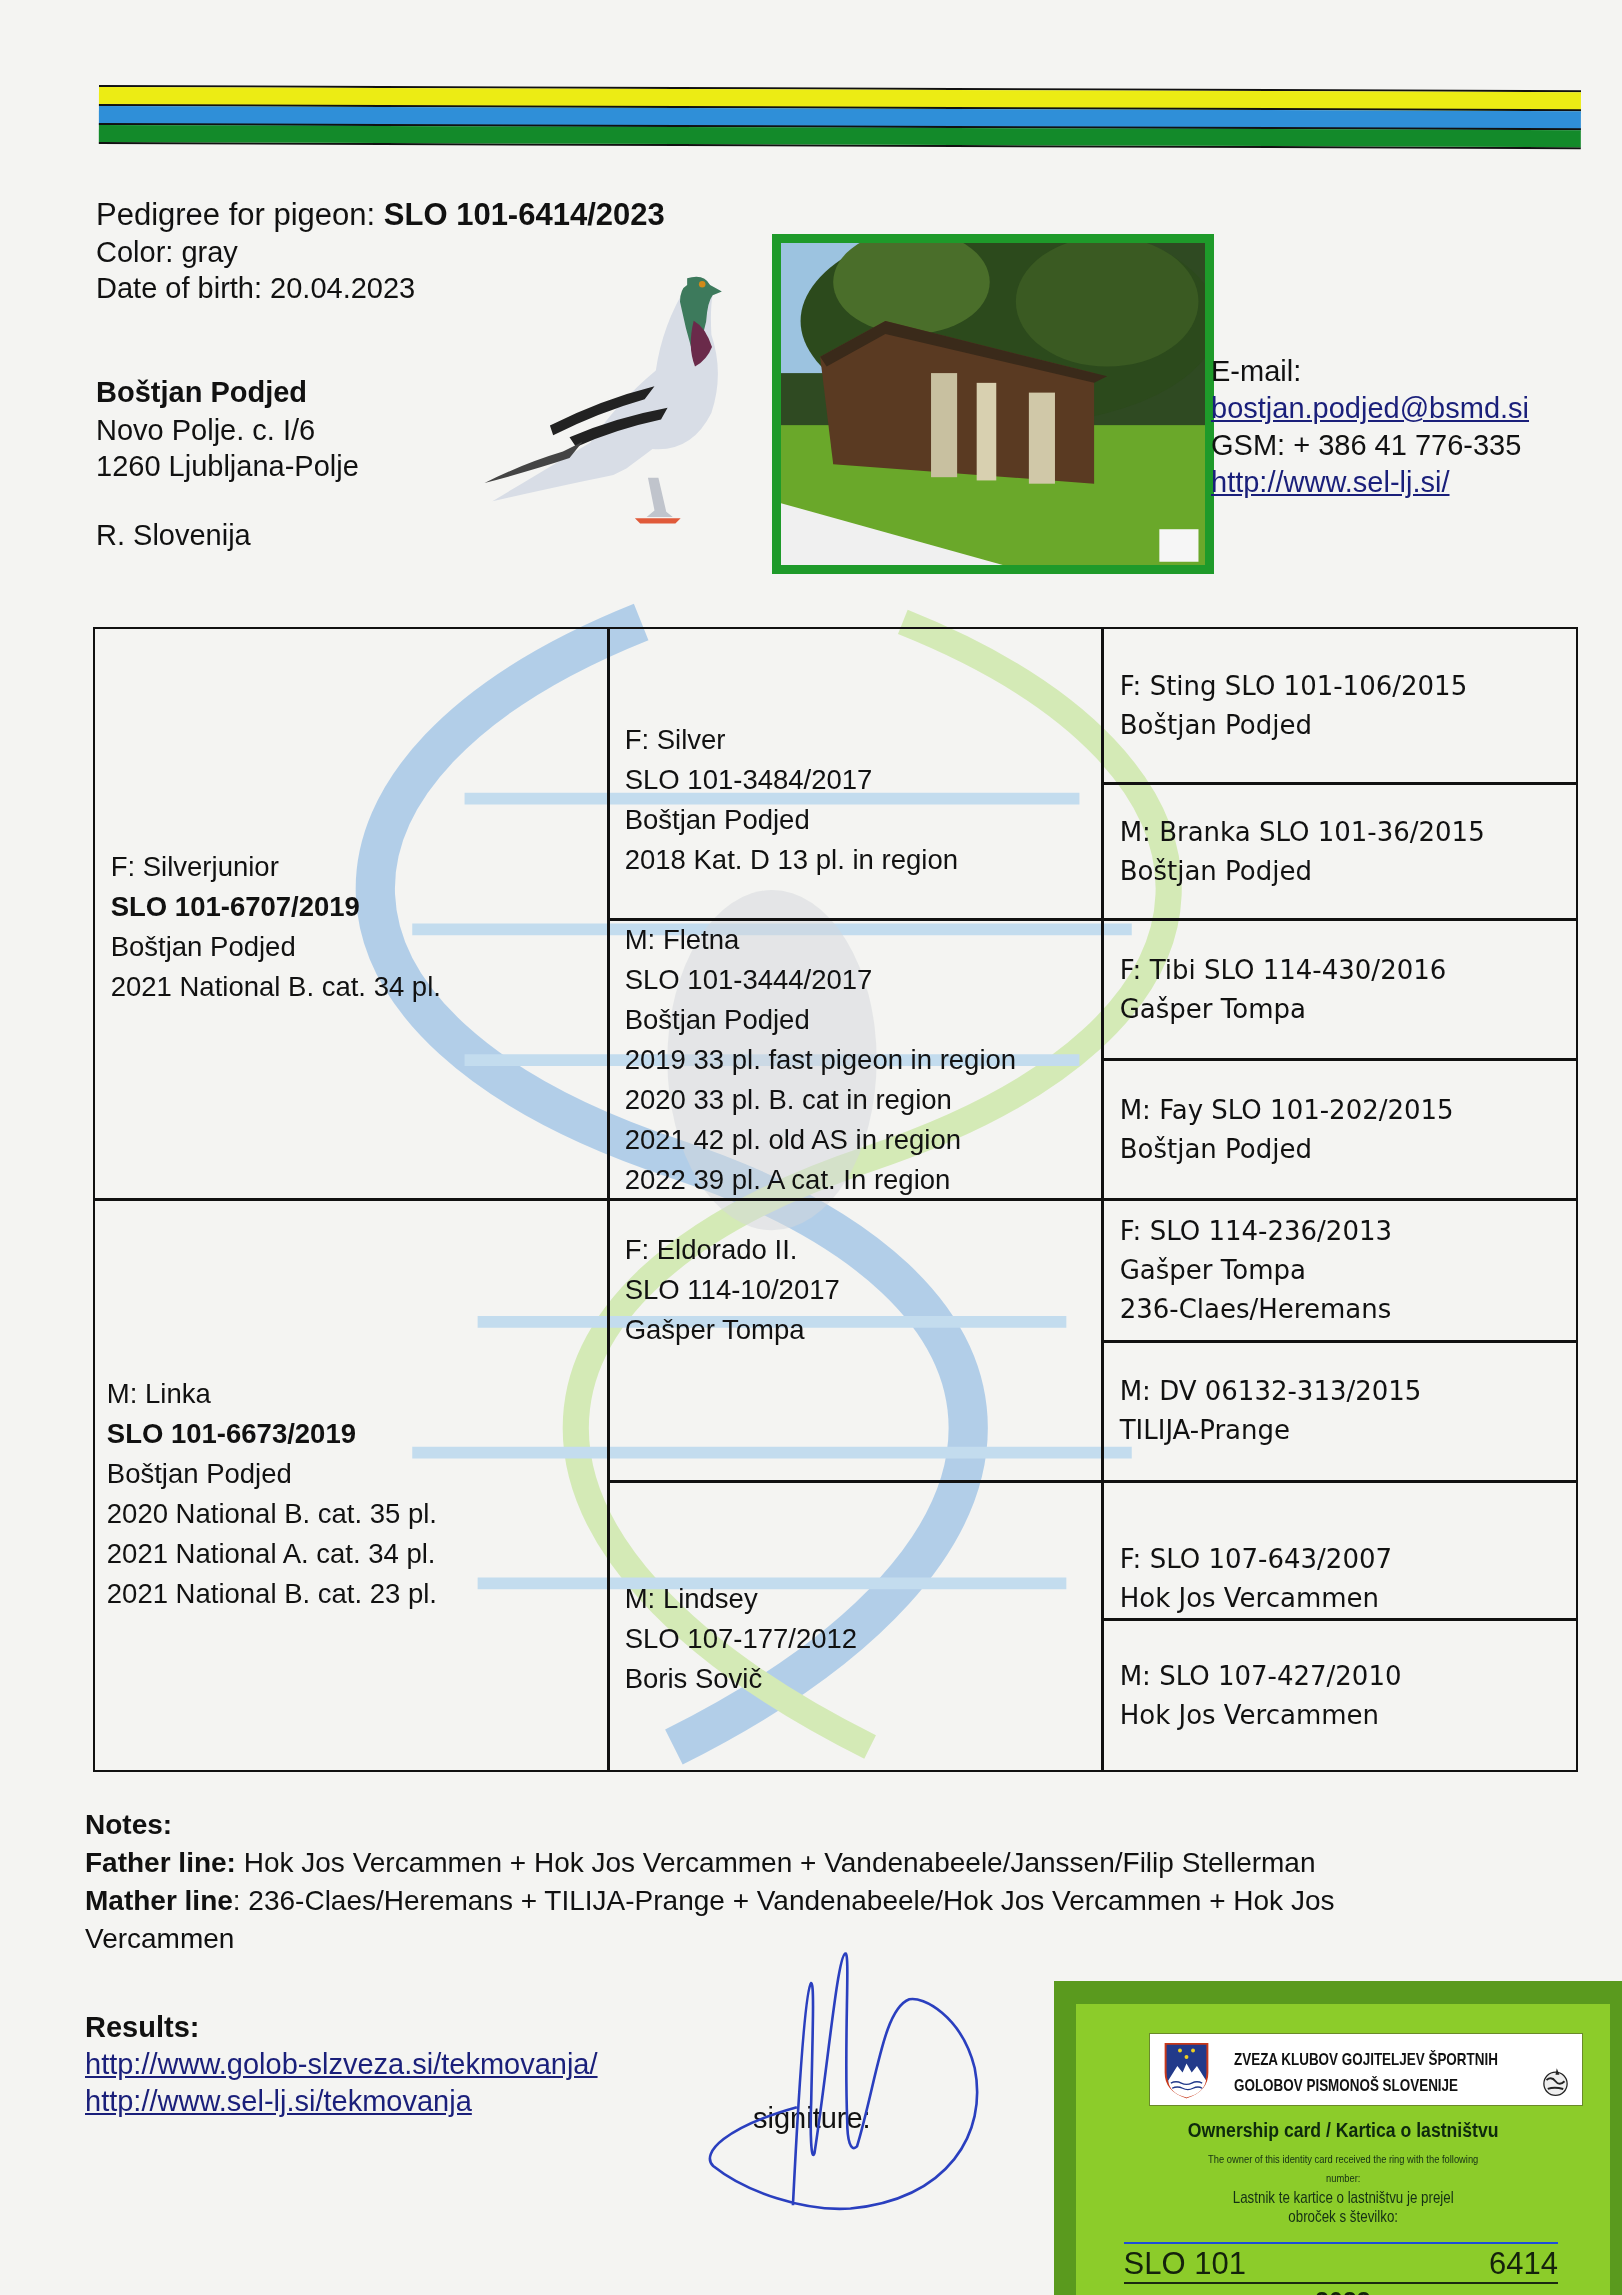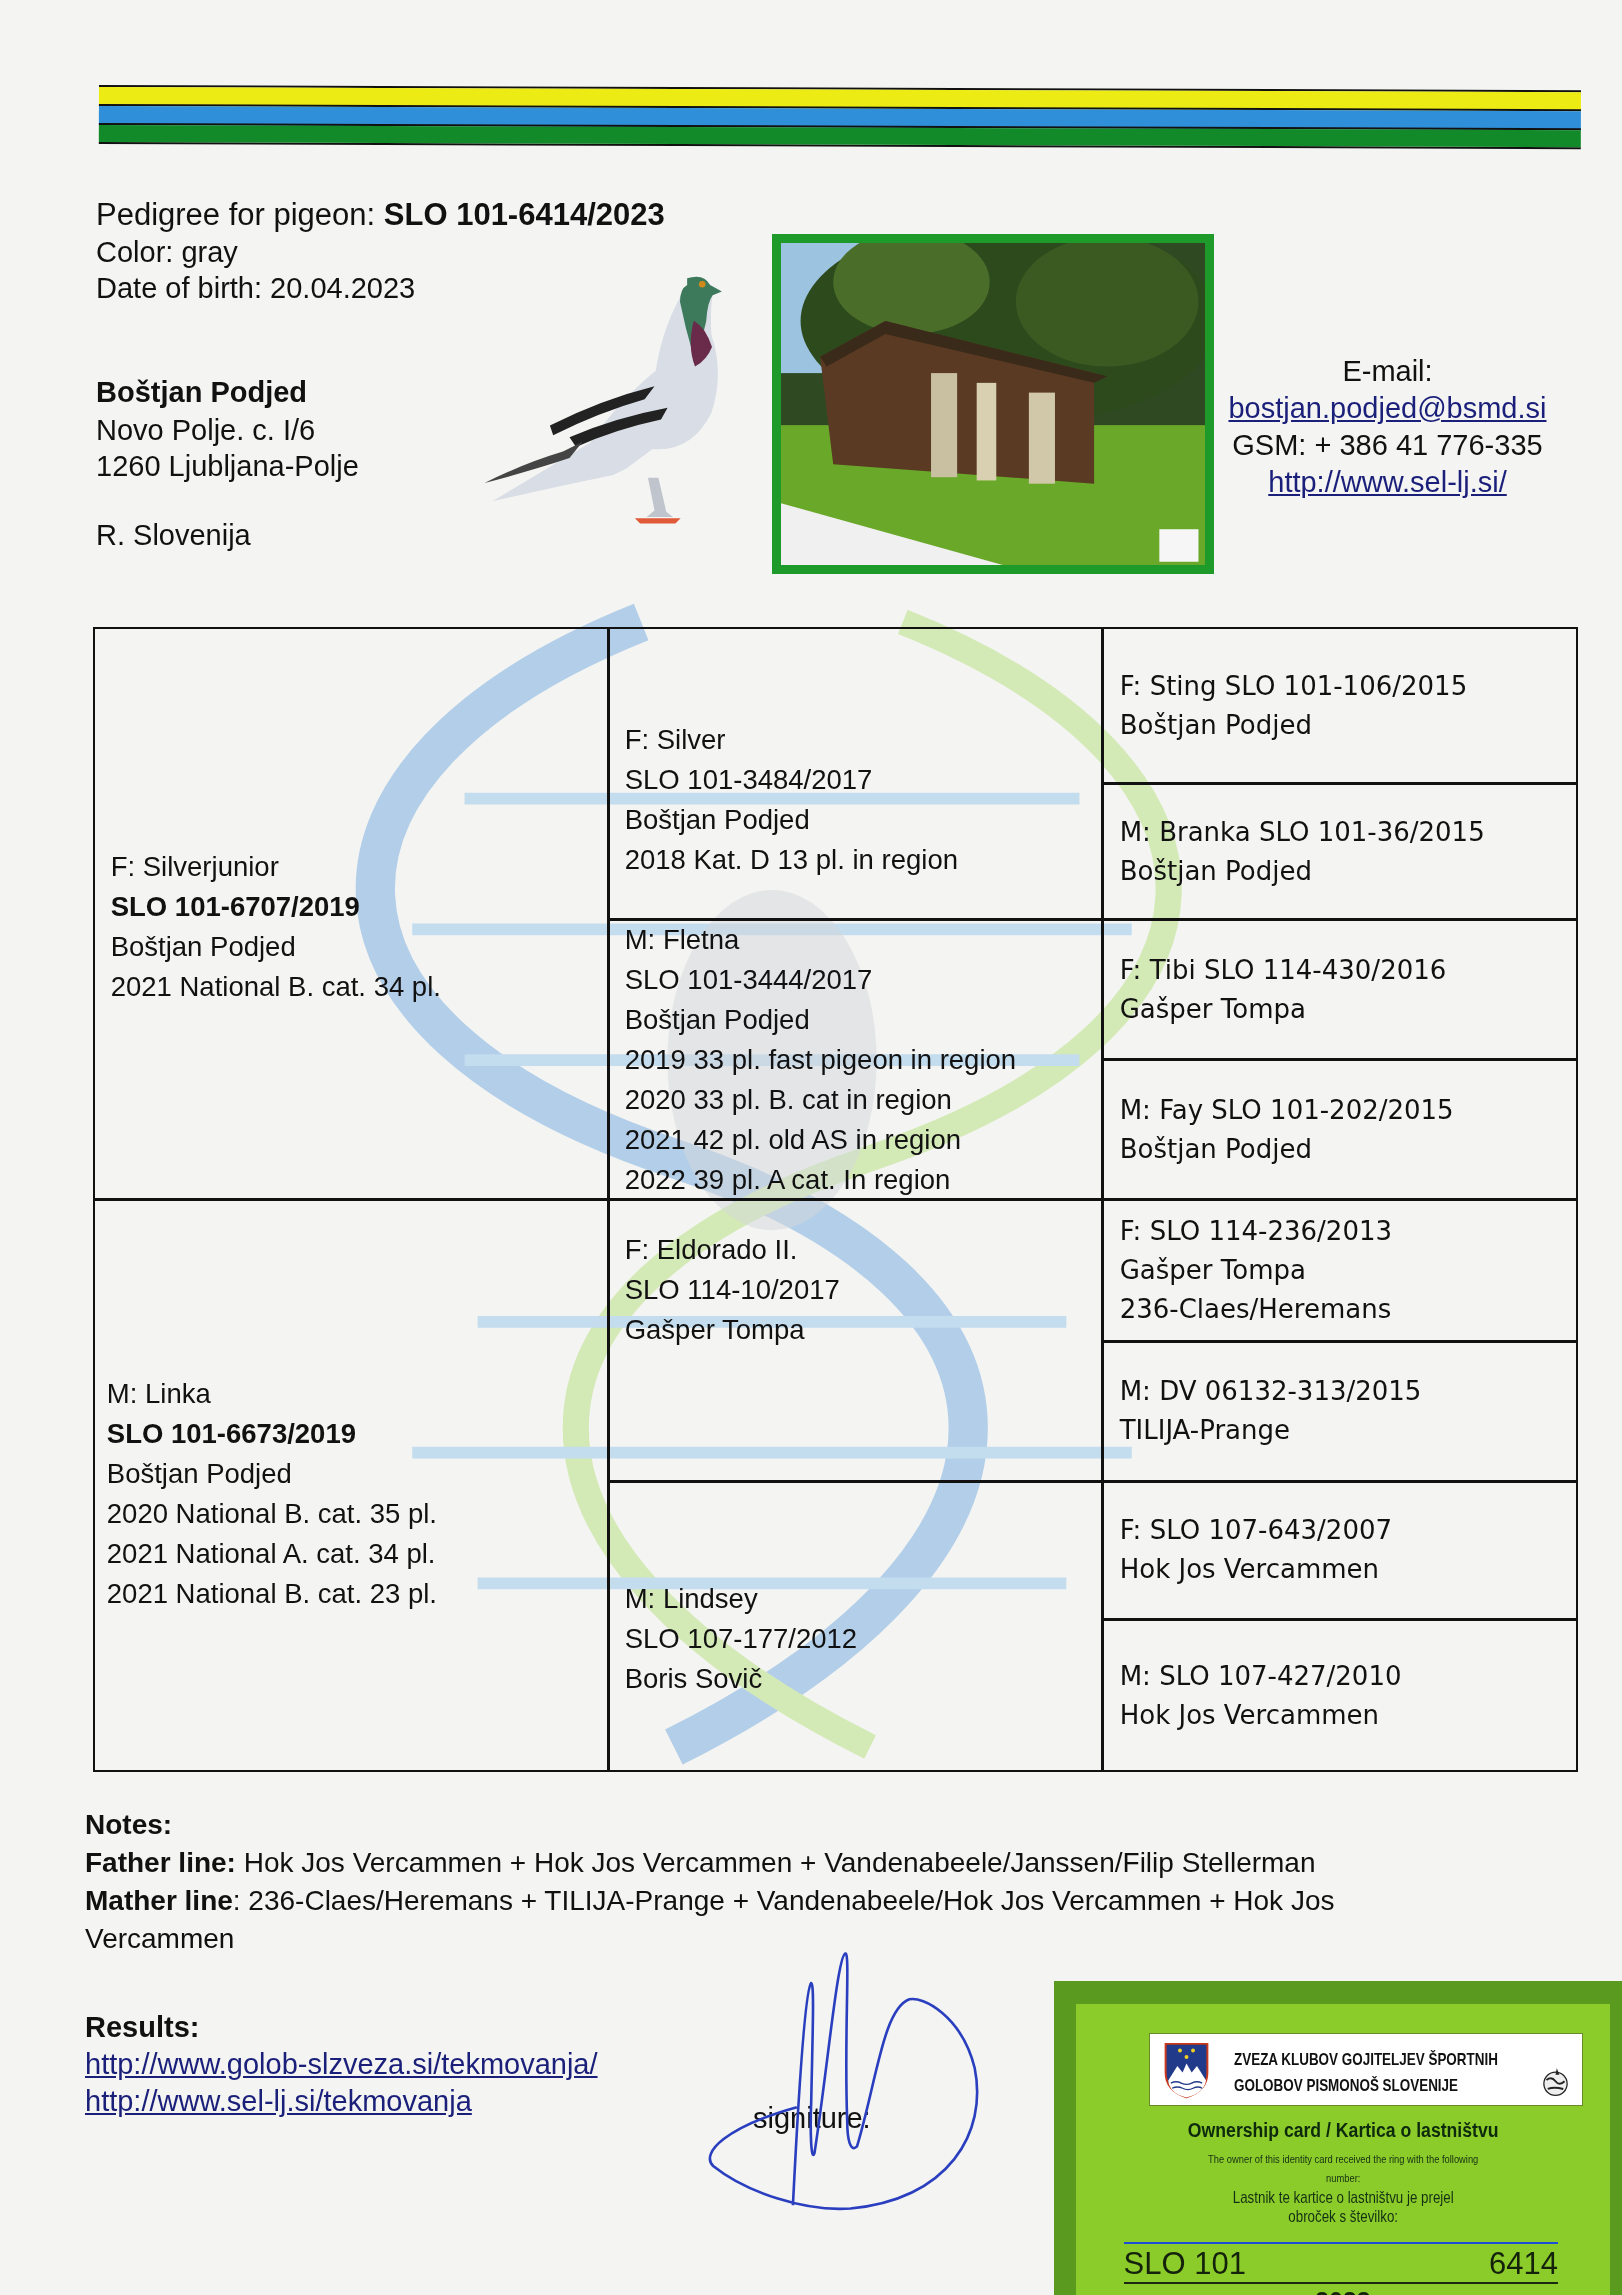--- a/index.html
+++ b/index.html
@@ -10,21 +10,21 @@
   .stripe{height:17px;border-bottom:2px solid #111;}
   .stripe:last-child{border-bottom:none;}
   .txt{font-size:29px;line-height:37px;white-space:nowrap;}
   .b{font-weight:bold;}
   .link{color:#1a1f7a;text-decoration:underline;}
   
   .pigeon{left:478px;top:262px;width:268px;height:268px;}
   
   .photo{left:772px;top:234px;width:442px;height:340px;border:9.2px solid #1e9a2a;box-sizing:border-box;overflow:hidden;background:#2d4a1e;}
   
-  .contact{left:1211px;top:353px;width:353px;text-align:center;}
+  .contact{left:1211px;top:353px;width:353px;text-align:left;}
   
   .wm{left:216px;top:602px;width:1112px;height:1178px;opacity:0.35;}
   
   .ped{left:93px;top:627px;width:1485px;height:1145px;border:2.6px solid #111;box-sizing:border-box;}
   .vline{position:absolute;top:0;bottom:0;width:2.6px;background:#111;}
   .hline{position:absolute;height:2.6px;background:#111;}
   .cell{position:absolute;display:flex;flex-direction:column;justify-content:center;padding-left:15.7px;box-sizing:border-box;}
   .cell .l{font-size:27.5px;line-height:40px;white-space:nowrap;font-family:"Liberation Sans",sans-serif;}
   .cell3 .l{font-size:28px;line-height:39px;font-family:"DejaVu Sans",sans-serif;font-size:26px;}
   
@@ -194,21 +194,21 @@
   </div>
   <div class="cell cell3" style="left:1009px;top:572px;width:471px;height:139px;">
     <div class="l">F: SLO 114-236/2013</div>
     <div class="l">Gašper Tompa</div>
     <div class="l">236-Claes/Heremans</div>
   </div>
   <div class="cell cell3" style="left:1009px;top:713px;width:471px;height:137px;">
     <div class="l">M: DV 06132-313/2015</div>
     <div class="l">TILIJA-Prange</div>
   </div>
-  <div class="cell cell3" style="left:1009px;top:853px;width:512px;height:136px;">
+  <div class="cell cell3" style="left:1009px;top:853px;width:512px;height:136px;justify-content:flex-end;">
     <div class="l">F: SLO 107-643/2007</div>
     <div class="l">Hok Jos Vercammen</div>
   </div>
   <div class="cell cell3" style="left:1009px;top:992px;width:471px;height:149px;">
     <div class="l">M: SLO 107-427/2010</div>
     <div class="l">Hok Jos Vercammen</div>
   </div>
 </div>
 
 <div class="abs notes">

